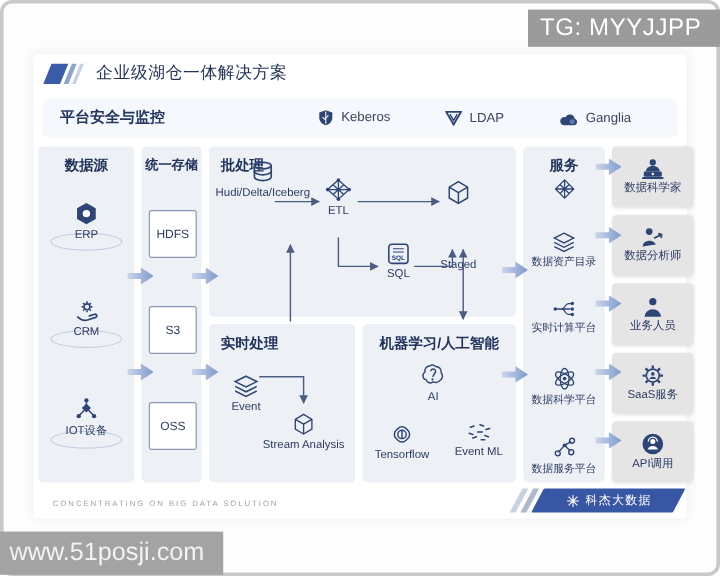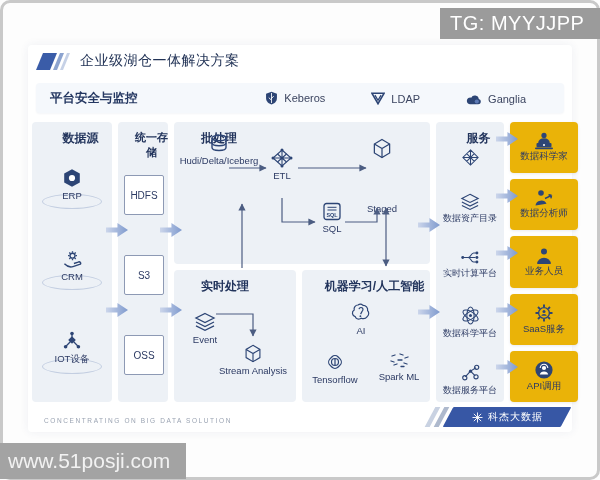--- a/index.html
+++ b/index.html
@@ -17,21 +17,21 @@
   .title-row{position:absolute;left:8px;top:7px;display:flex;align-items:center;gap:8px;}
   .title-text{font-size:14px;font-weight:normal;color:#233457;letter-spacing:.5px;}
   .sec-bar{position:absolute;left:8px;top:38px;width:528px;height:30px;background:#f5f8fc;border-radius:4px;
            display:flex;align-items:center;padding:0 14px;box-sizing:border-box;box-shadow:0 1px 2px rgba(40,60,110,.05);}
   .sec-label{font-size:12.5px;font-weight:bold;color:#243761;}
   .sec-items{margin-left:auto;display:flex;align-items:flex-end;gap:46px;margin-right:24px;}
   .sec-item{display:flex;align-items:center;gap:6px;font-size:11px;color:#3c4560;}
   
   .diagram{position:absolute;left:4px;top:77px;width:546px;height:280px;}
   .panel{position:absolute;background:#edf1f6;border-radius:4px;}
-  .panel-title{font-size:12px;font-weight:bold;color:#22345c;padding-left:17px;}
+  .panel-title{font-size:12px;font-weight:bold;color:#22345c;}
   .p-datasources{left:0;top:0;width:80px;height:280px;}
   .p-storage{left:86px;top:0;width:50px;height:280px;}
   .p-batch{left:142px;top:0;width:256px;height:142px;}
   .p-realtime{left:142px;top:148px;width:122px;height:132px;}
   .p-ml{left:270px;top:148px;width:128px;height:132px;}
   .p-services{left:404px;top:0;width:68px;height:280px;}
   .center-title{text-align:center;padding-top:8px;}
   .corner-title{position:absolute;left:10px;top:8px;}
   .ds-items{position:absolute;left:0;top:26px;width:80px;height:246px;display:flex;flex-direction:column;
             justify-content:space-around;align-items:center;}
@@ -40,21 +40,21 @@
   .pedestal{width:58px;height:13px;border:1px solid #c3cee1;border-radius:50%;margin-top:-7px;}
   .st-box{position:absolute;left:6px;width:38px;height:38px;background:#fff;border:1px solid #8d99b4;border-radius:2px;
           display:flex;align-items:center;justify-content:center;font-size:10px;color:#2c3a63;}
   .node{position:absolute;display:flex;flex-direction:column;align-items:center;gap:2px;}
   .node-label{font-size:9.5px;color:#2c3a63;white-space:nowrap;}
   .svc-items{position:absolute;left:2px;top:26px;width:64px;height:248px;display:flex;flex-direction:column;
              justify-content:space-between;align-items:center;}
   .svc-item{display:flex;flex-direction:column;align-items:center;gap:2px;}
   .svc-label{font-size:9px;color:#2c3a63;text-align:center;line-height:1.2;}
   .consumers{position:absolute;left:478px;top:0;width:68px;height:280px;display:flex;flex-direction:column;gap:6px;}
-  .consumer-card{flex:1;background:#eab308;border-radius:4px;box-shadow:0 1px 3px rgba(40,60,110,.10);
+  .consumer-card{flex:1;background:#e5e5e5;border-radius:4px;box-shadow:0 1px 3px rgba(40,60,110,.10);
                  display:flex;flex-direction:column;align-items:center;justify-content:center;gap:0;}
   .consumer-label{font-size:9.5px;color:#2c3a63;}
   .fat-arrow{position:absolute;width:22px;height:14px;z-index:5;
              clip-path:polygon(0 32%,52% 32%,52% 0,100% 50%,52% 100%,52% 68%,0 68%);
              background:linear-gradient(90deg,#ccd6eb,#7f9ace);}
   .connectors{position:absolute;left:0;top:0;z-index:4;pointer-events:none;}
   
   .slogan{position:absolute;left:16px;top:372px;font-size:6.5px;letter-spacing:1.6px;color:#9aa3b2;}
   .brand-badge{position:absolute;right:6px;top:362px;display:flex;align-items:center;gap:4px;height:20px;}
   .slash{width:5px;height:20px;transform:skewX(-28deg);}
@@ -201,21 +201,21 @@
                 <path d="M11 2 V18 M2 10 H20 M6.5 6 L15.5 14 M15.5 6 L6.5 14"></path>
               </g>
               <circle cx="11" cy="2" r="1.5" fill="#2d4575"></circle>
               <circle cx="2" cy="10" r="1.5" fill="#2d4575"></circle>
               <circle cx="20" cy="10" r="1.5" fill="#2d4575"></circle>
               <circle cx="11" cy="18" r="1.5" fill="#2d4575"></circle>
             </svg>
         </span>
         <span class="node-label">ETL</span>
       </div>
-      <div class="node" style="left:164px;top:16px;width:88px;gap:44px;">
+      <div class="node" style="left:164px;top:28px;width:88px;gap:44px;">
         <span>
           <svg width="20" height="21" viewBox="0 0 20 22">
               <g fill="none" stroke="#2d4575" stroke-width="1.3">
                 <path d="M10 1.5 L18 6.3 V15.7 L10 20.5 L2 15.7 V6.3 Z"></path>
                 <path d="M10 11 L18 6.3 M10 11 L2 6.3 M10 11 V20.5"></path>
               </g>
             </svg>
         </span>
         <span class="node-label">Staged</span>
       </div>
@@ -284,21 +284,21 @@
         <span class="node-label">Tensorflow</span>
       </div>
       <div class="node" style="left:66px;top:82px;width:62px;">
         <span>
           <svg width="22" height="17" viewBox="0 0 22 17">
               <g stroke="#2d4575" stroke-width="1.3" stroke-linecap="round" fill="none">
                 <path d="M4 4 l3 -1 M12 2 l3 1 M17 6 l3 -1 M3 9 l3 1 M10 8 h4 M16 11 l3 1 M6 13 l3 -1 M13 14.5 h3"></path>
               </g>
             </svg>
         </span>
-        <span class="node-label">Spark ML</span>
+        <span class="node-label">Event ML</span>
       </div>
     </div>
 
     <div class="panel p-services">
       <div class="panel-title center-title">服务</div>
       <div class="svc-items">
         <div class="svc-item">
           <span>
             <svg width="19" height="19" viewBox="0 0 20 20">
                 <g fill="none" stroke="#2d4575" stroke-width="1.1">

